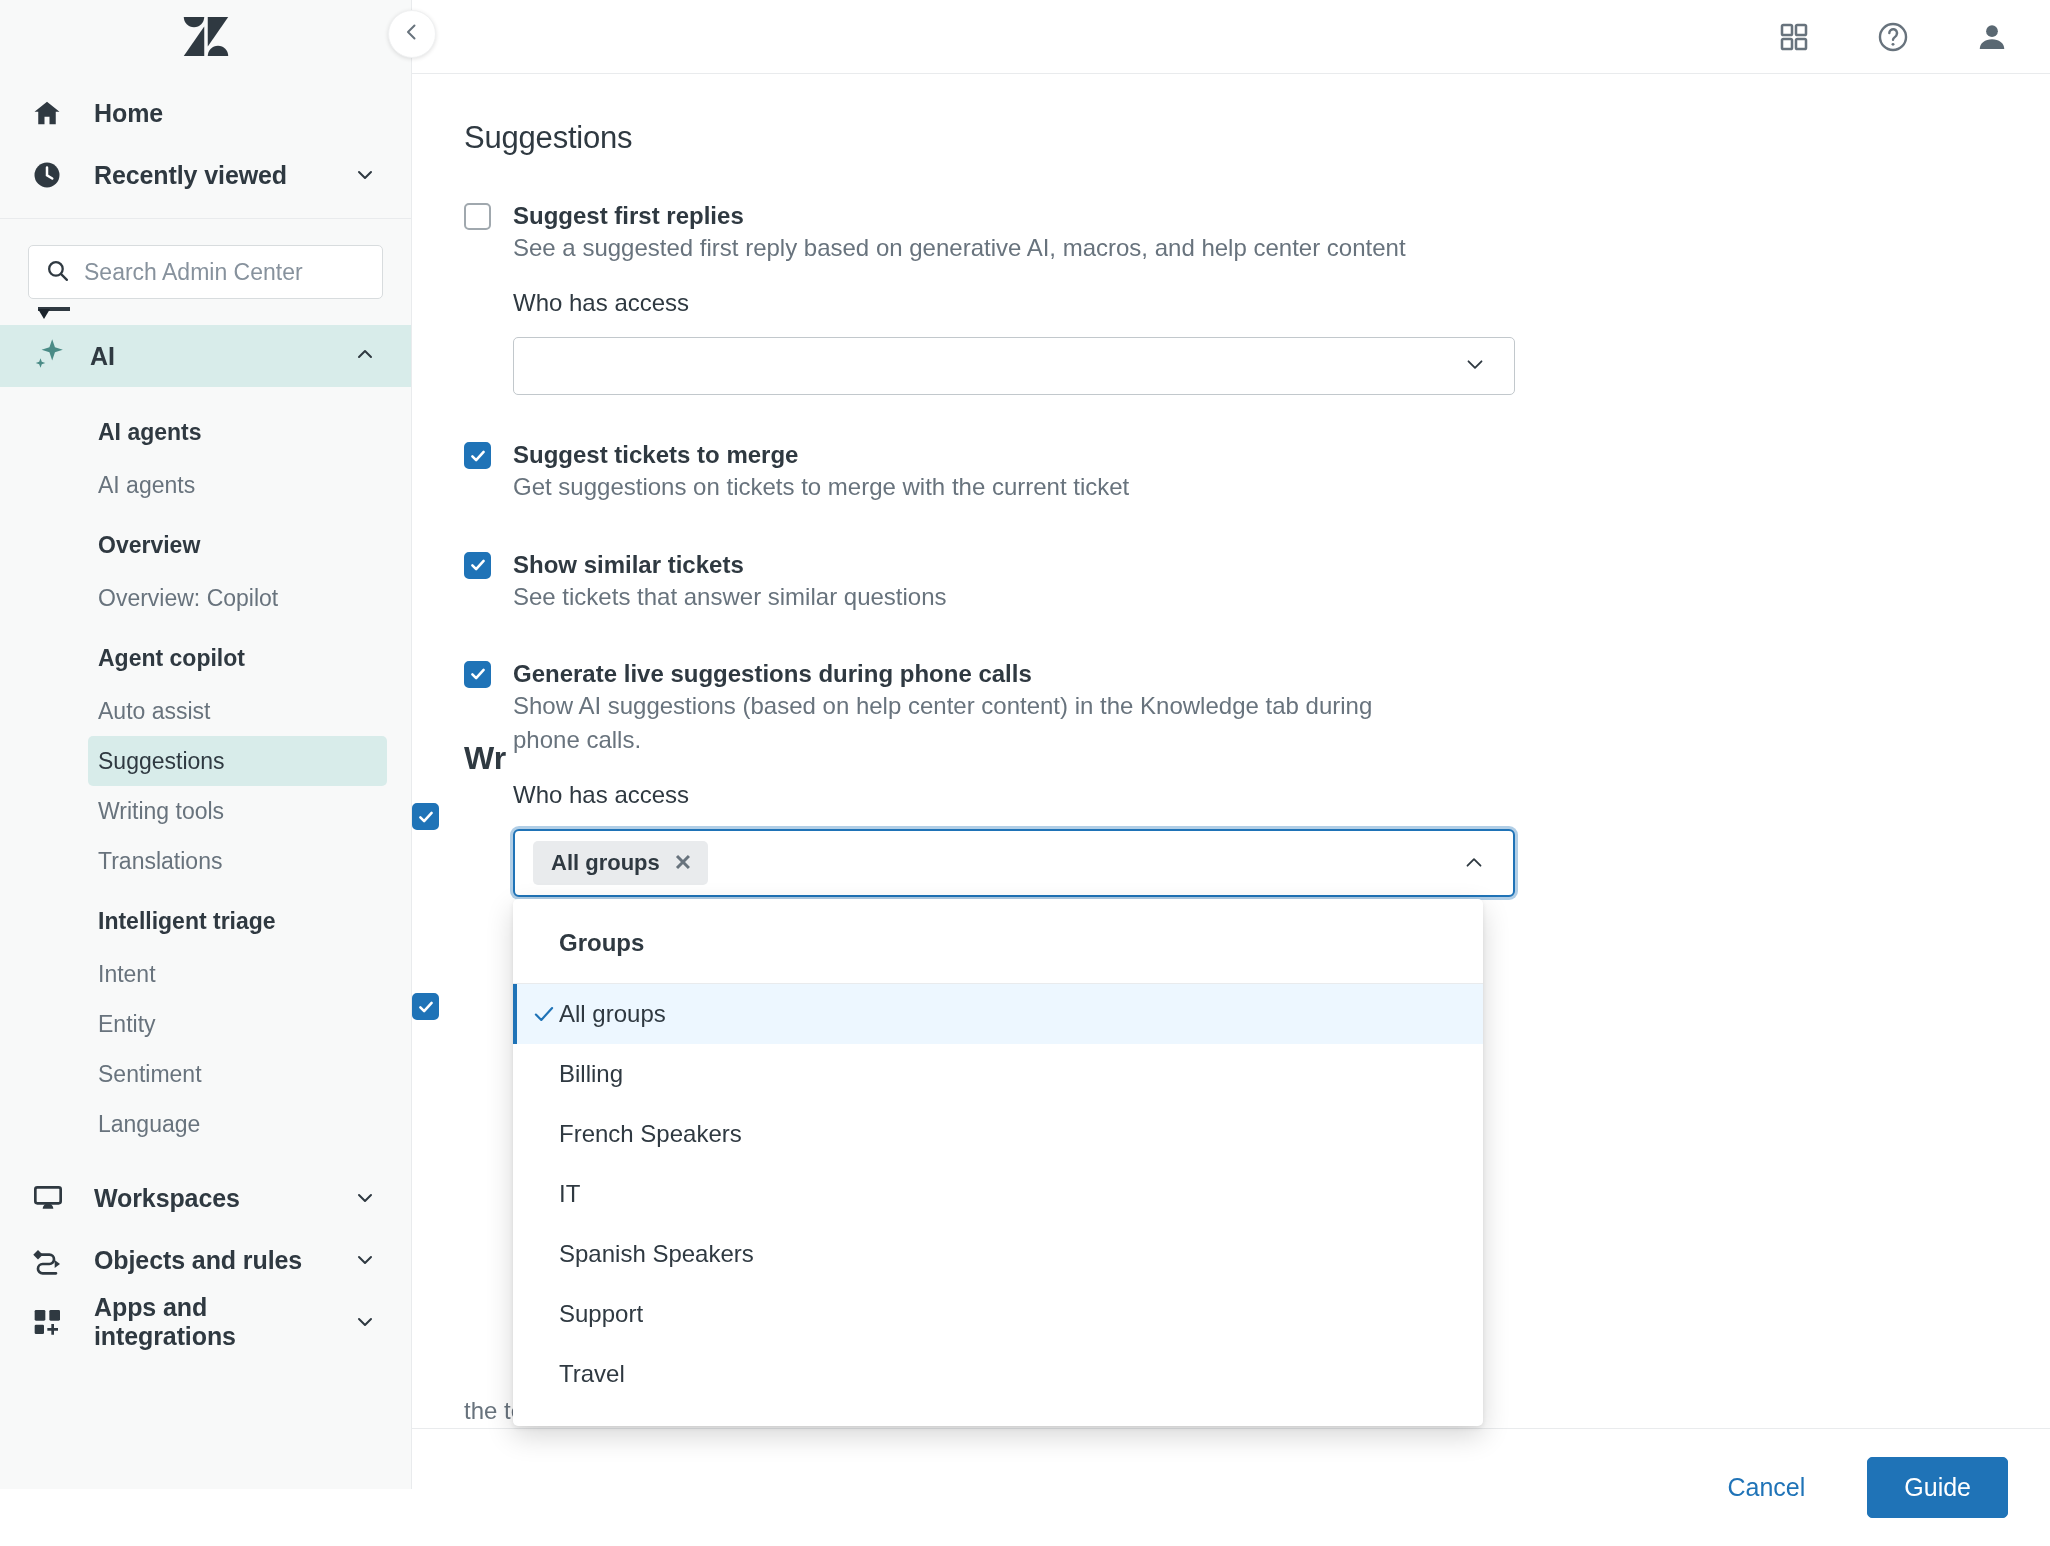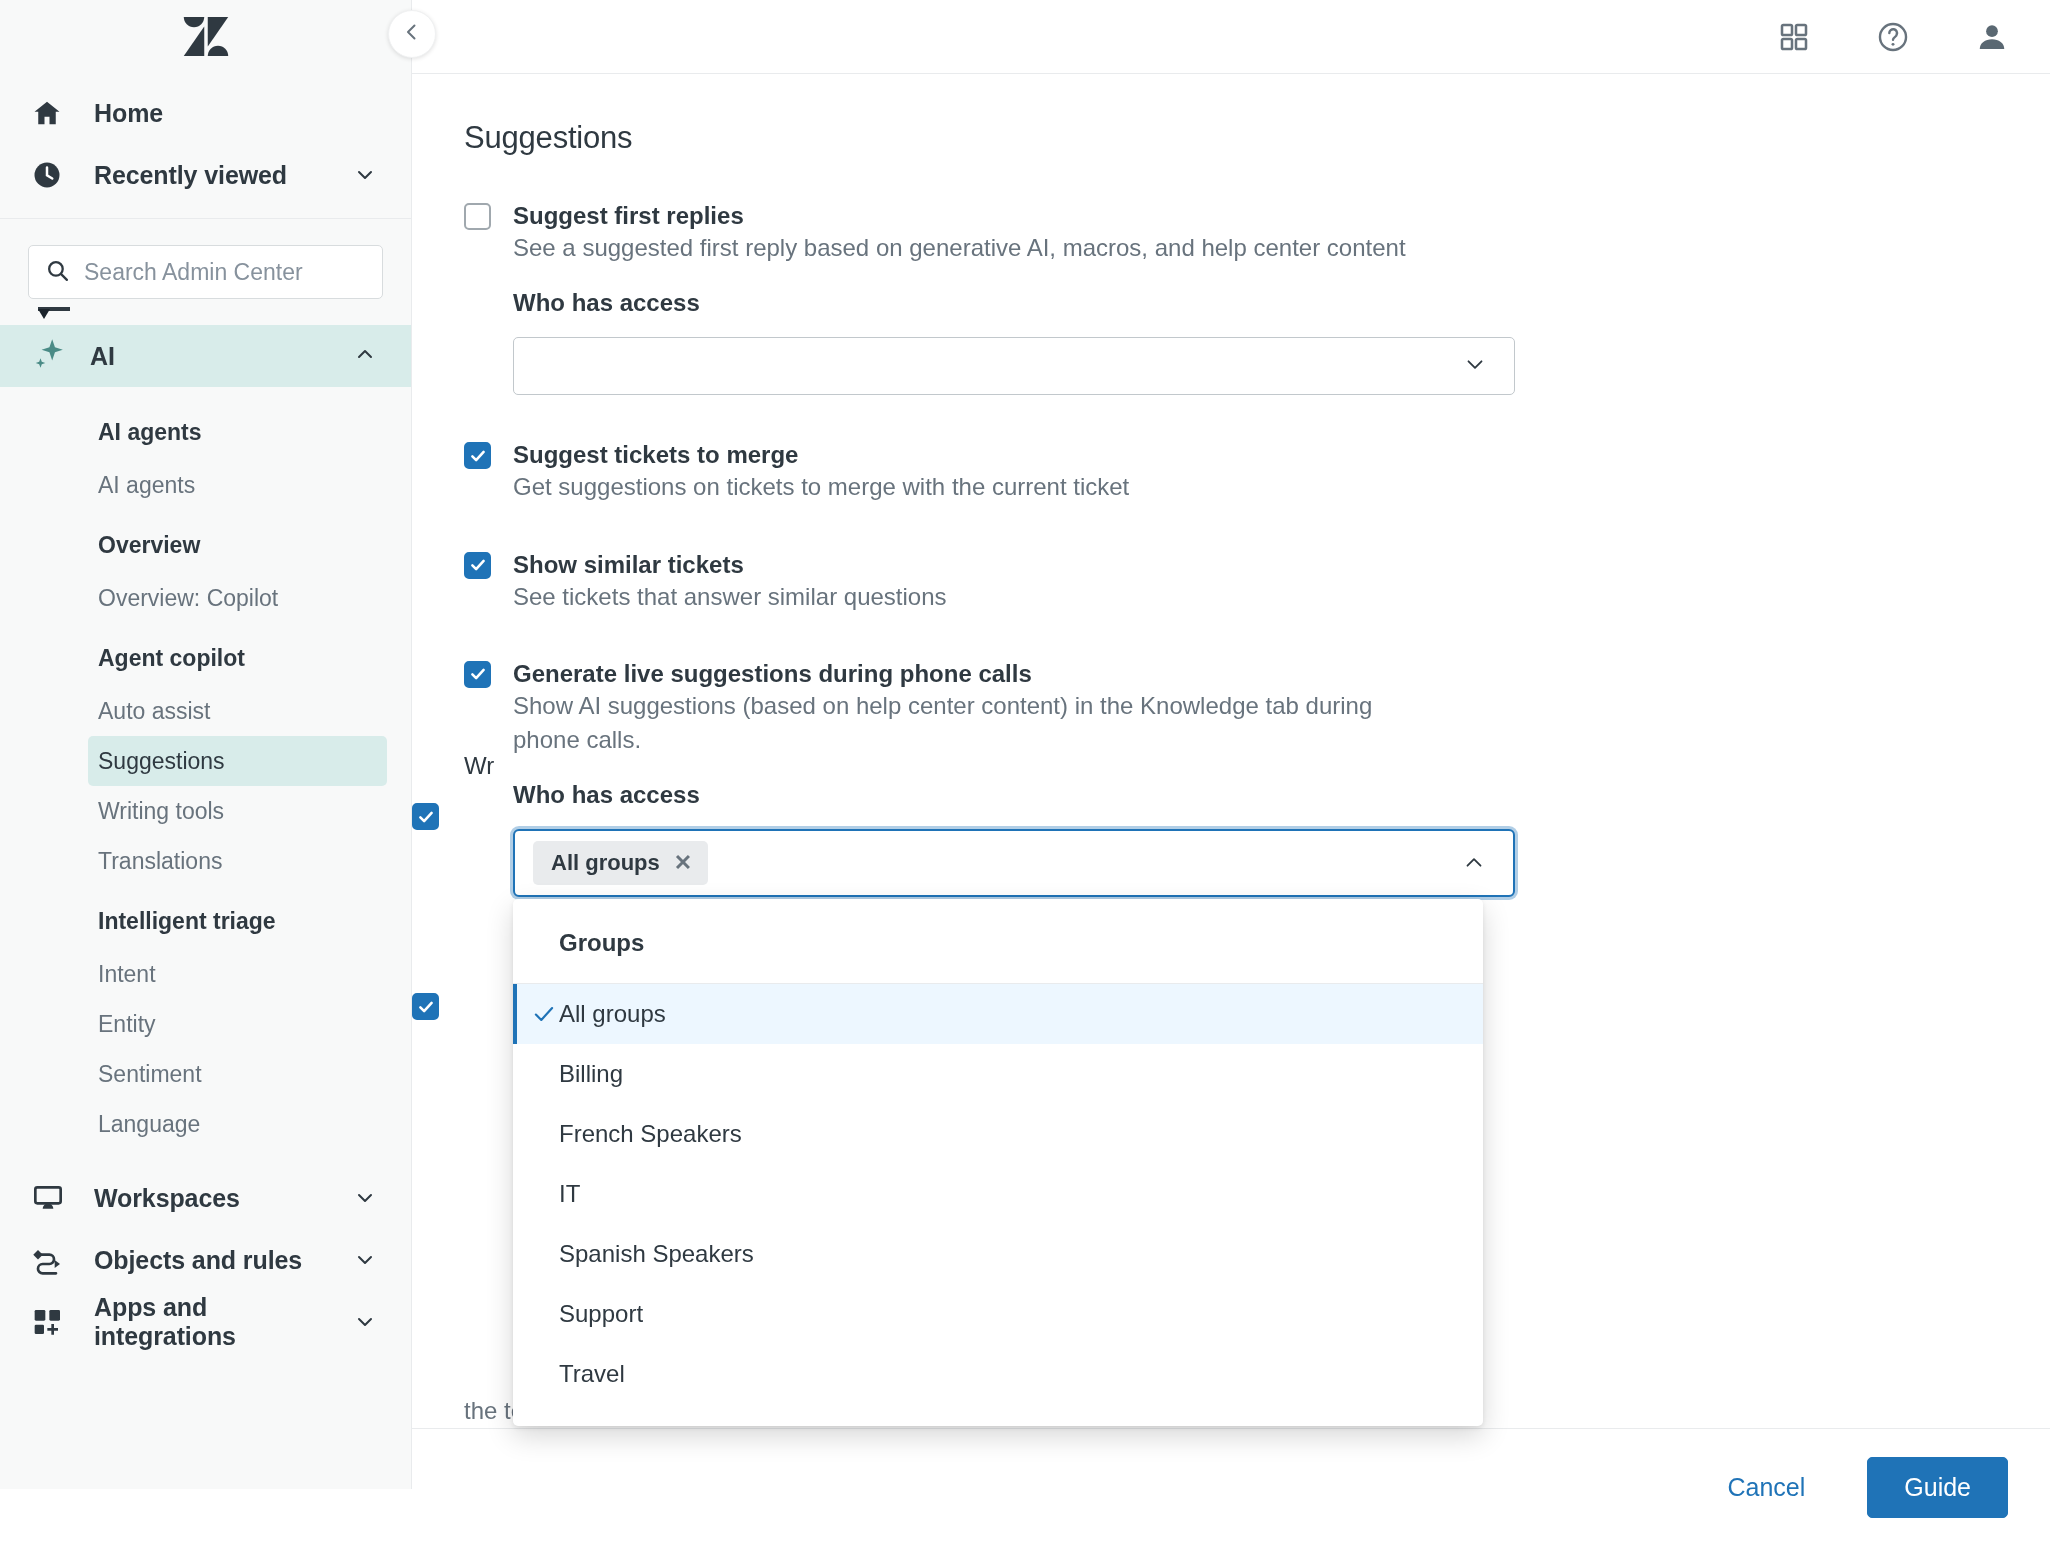--- a/index.html
+++ b/index.html
@@ -114,21 +114,21 @@
   }
   .cb-title {
     font-size: 24px; font-weight: 700; color: #2f3941;
     padding-left: 22px; line-height: 1.3;
   }
   .cb-desc {
     font-size: 24px; color: #68737d; padding-left: 49px;
     line-height: 1.42; max-width: 1000px;
   }
   .field-label {
-    font-size: 24px; font-weight: 700; color: #2f3941;
+    font-size: 24px; font-weight: 400; color: #2f3941;
     padding-left: 49px; margin-top: 24px;
   }
 
   .select-empty {
     margin-left: 49px; margin-top: 20px;
     width: 1002px; height: 58px;
     border: 1px solid #c2c8cc; border-radius: 5px; background: #fff;
     display: flex; align-items: center; justify-content: flex-end;
     padding-right: 26px; cursor: pointer;
   }
@@ -161,22 +161,22 @@
   }
   .menu-item {
     height: 60px; display: flex; align-items: center;
     padding-left: 46px; font-size: 24px; color: #2f3941; cursor: pointer;
     position: relative;
   }
   .menu-item .tick { position: absolute; left: 18px; display: flex; }
   .menu-item.sel { background: #edf7ff; box-shadow: inset 4px 0 0 #1f73b7; }
 
   .behind-text {
-    position: absolute; left: 52px; top: 12px;
-    font-size: 24px; color: #2f3941; font-weight: 400;
+    position: absolute; left: 52px; top: 0;
+    font-size: 32px; color: #2f3941; font-weight: 700;
   }
 
   .tail {
     margin-left: 49px; margin-top: 10px; font-size: 24px;
     color: #68737d; line-height: 1.45;
   }
   .tail a { color: #1f73b7; text-decoration: underline; }
 
   .footer {
     position: absolute; left: 0; right: 0; bottom: 0; height: 118px;

